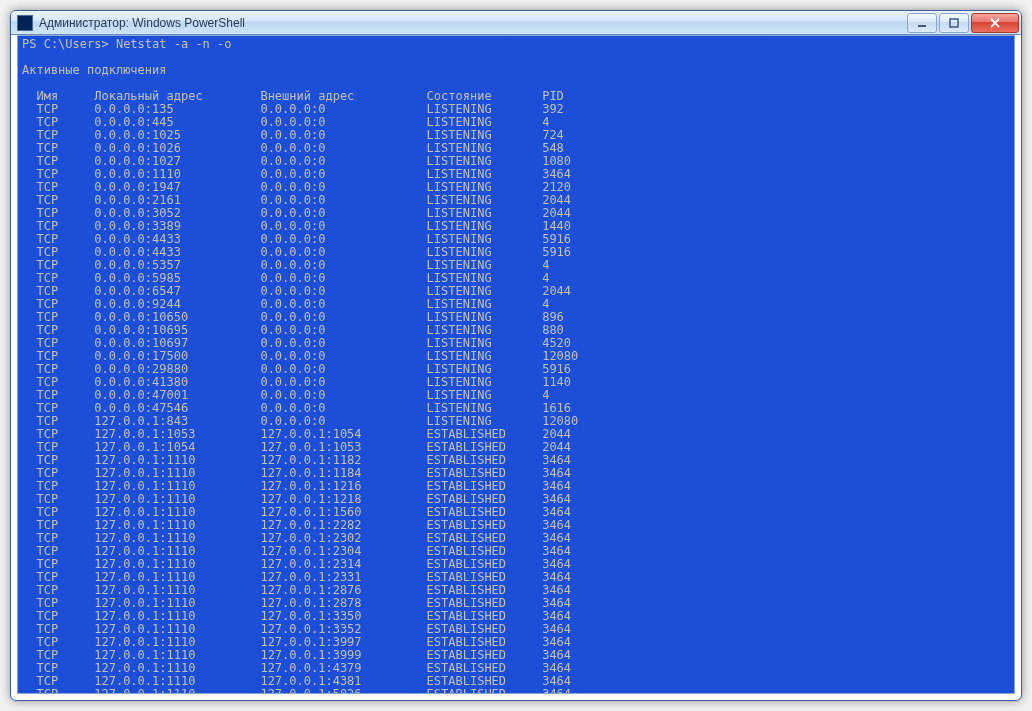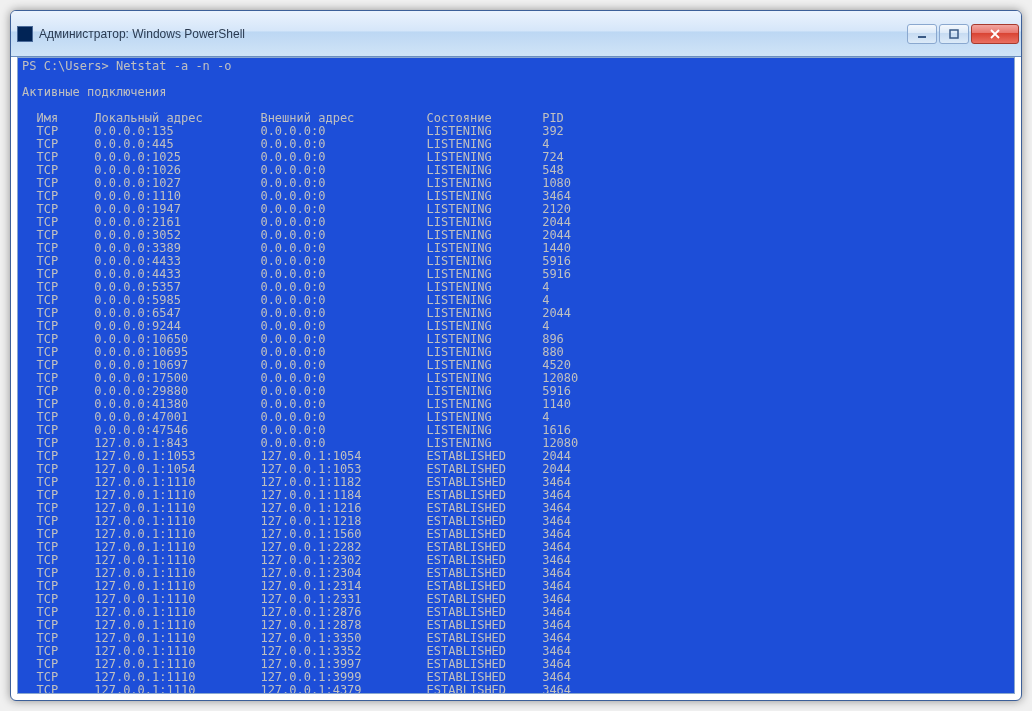--- a/index.html
+++ b/index.html
@@ -13,21 +13,21 @@
       height: 691px;
       background: #fff;
       border: 1px solid #3d6099;
       border-radius: 6px;
       box-shadow: 0 0 10px rgba(0,0,0,0.4);
       overflow: hidden;
       display: flex;
       flex-direction: column;
     }
     .titlebar {
-      height: 46px;
+      height: 24px;
       background: linear-gradient(to bottom, #ebf3fd 0%, #d5e6f9 45%, #bcd7f3 46%, #d0e4f7 100%);
       display: flex;
       align-items: center;
       padding: 0 2px 0 6px;
       border-bottom: 1px solid #6a8ec0;
     }
     .app-icon {
       width: 16px;
       height: 16px;
       background: #012456;

